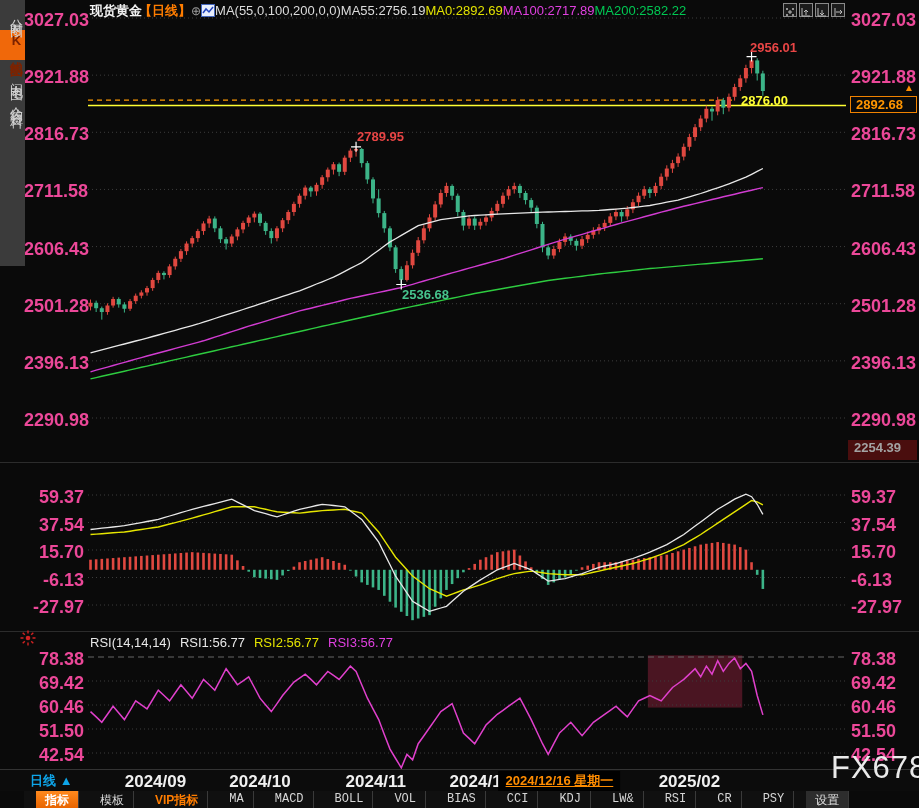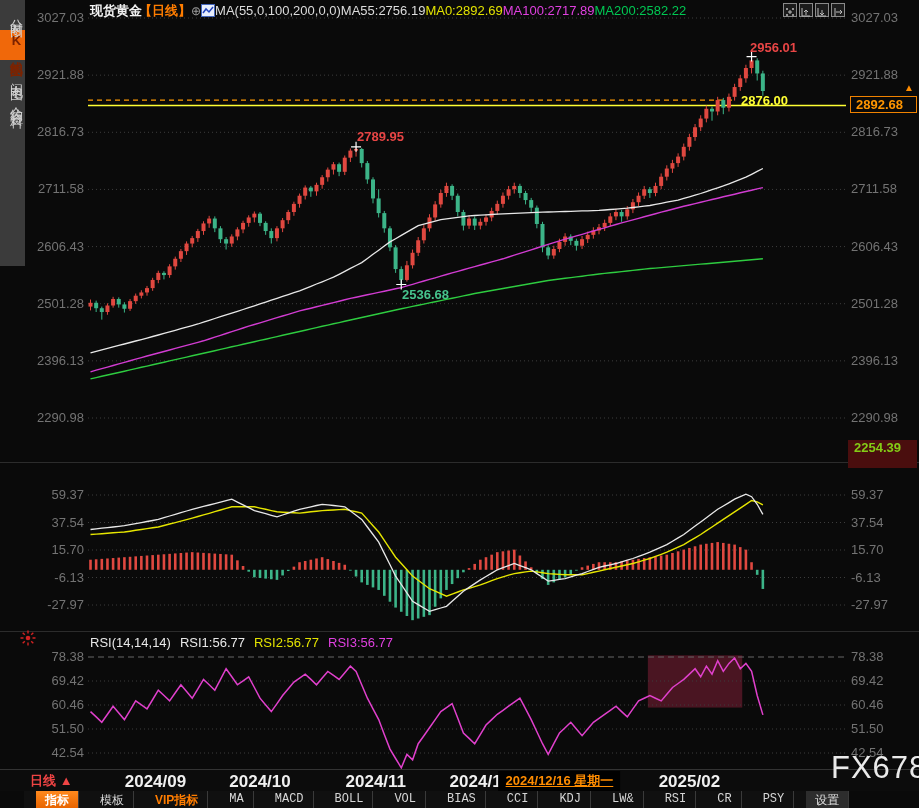--- a/index.html
+++ b/index.html
@@ -26,45 +26,45 @@
   .h-plus { color:#9a9a9a; font-size:12px; }
   .h-ind-icon { width:14px; height:13px; display:inline-block; }
   .h-ma { color:#dcdcdc; }
   .h-ma0 { color:#e3e300; }
   .h-ma100 { color:#e040e0; }
   .h-ma200 { color:#00c853; }
   
   #tr-icons { position:absolute; top:3px; right:74px; display:flex; gap:2px; z-index:6; }
   .tr-icon { width:14px; height:14px; border:1px solid #8a8a8a; background:#1c1c1c; cursor:pointer; }
   
-  .axlab { position:absolute; width:60px; font-size:13px; font-weight:normal; color:#737373; z-index:2; }
+  .axlab { position:absolute; width:60px; font-size:18px; font-weight:bold; color:#ec4899; z-index:2; }
   .axlab.l { left:24px; text-align:right; }
   .axlab.r { left:851px; text-align:left; }
   
   .pane-header { position:absolute; left:90px; display:flex; gap:9px; font-size:13px; z-index:4; white-space:nowrap; }
   .ph-w { color:#e8e8e8; } .ph-y { color:#e3e300; } .ph-m { color:#e040e0; }
   
   .pane-svg { position:absolute; left:88px; z-index:1; }
   
   .hsep { position:absolute; left:0; width:919px; height:1px; background:#2c2c2c; z-index:2; }
   
   .ann { position:absolute; font-size:13px; font-weight:bold; z-index:4; }
   .ann.red { color:#e84545; } .ann.green { color:#46c38d; } .ann.yellow { color:#ffff33; }
   
   #price-badge { position:absolute; right:2px; top:96px; width:67px; height:17px; z-index:6;
     background:#0a0a0a; border:1px solid #f08200; color:#ff9500; font-size:13px;
     line-height:15px; padding-left:5px; font-weight:bold; }
   #axis-arrow { position:absolute; right:5px; top:82px; color:#ff8c00; font-size:10px; z-index:6; }
-  #low-badge { position:absolute; right:2px; top:440px; width:69px; height:28px; z-index:6;
-    background:#4a0e0e; color:#84cc16; font-size:13px; line-height:16px; padding-left:6px; font-weight:bold; }
+  #low-badge { position:absolute; right:2px; top:440px; width:69px; height:20px; z-index:6;
+    background:#4a0e0e; color:#a3a3a3; font-size:13px; line-height:16px; padding-left:6px; font-weight:bold; }
   
   #burst-icon { position:absolute; left:19px; top:629px; width:18px; height:18px; z-index:4; cursor:pointer; }
   
   #date-row { position:absolute; left:0; top:770px; width:919px; height:21px; background:#0c0c0c; z-index:3; }
-  #period-btn { position:absolute; left:30px; top:2px; color:#ef4444; font-weight:bold; font-size:13px; cursor:pointer; }
+  #period-btn { position:absolute; left:30px; top:2px; color:#0ea5e9; font-weight:bold; font-size:13px; cursor:pointer; }
   .datelab { position:absolute; top:2px; transform:translateX(-50%); color:#f0f0f0; font-weight:bold; font-size:17px; white-space:nowrap; }
   .datecross { position:absolute; top:1px; transform:translateX(-50%); color:#ff8c00; font-weight:bold; font-size:13px;
     background:#000; padding:1px 7px; white-space:nowrap;text-decoration:underline; }
   
   #toolbar { position:absolute; left:24px; top:791px; height:17px; display:flex; z-index:5; background:#101010; }
   .tb-item { font-family:"Liberation Mono", monospace; font-size:12px; color:#d6d6d6;
     padding:1px 9px 0 9px; border-right:1px solid #3a3a3a; cursor:pointer; white-space:nowrap;margin-left:12px; }
   .tb-item.cjk { font-family:"Liberation Sans", sans-serif; }
   .tb-item.active { background:linear-gradient(#ff8a1e,#e86400); color:#fff; font-weight:bold; }
   .tb-item.vip { color:#ff7d00; font-weight:bold; }

